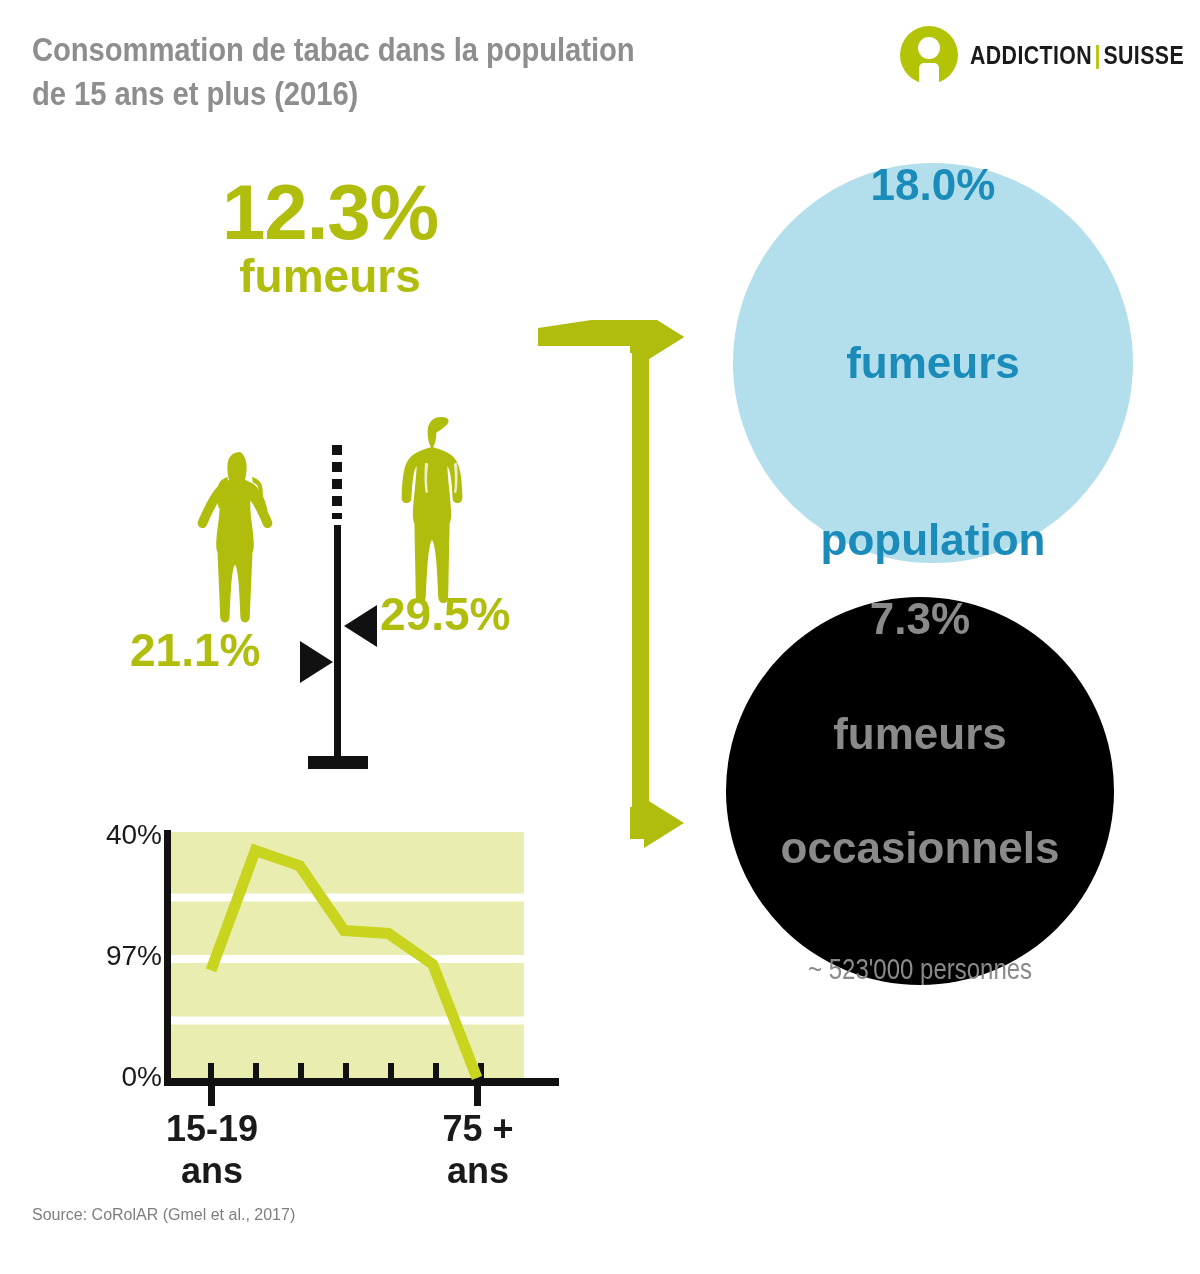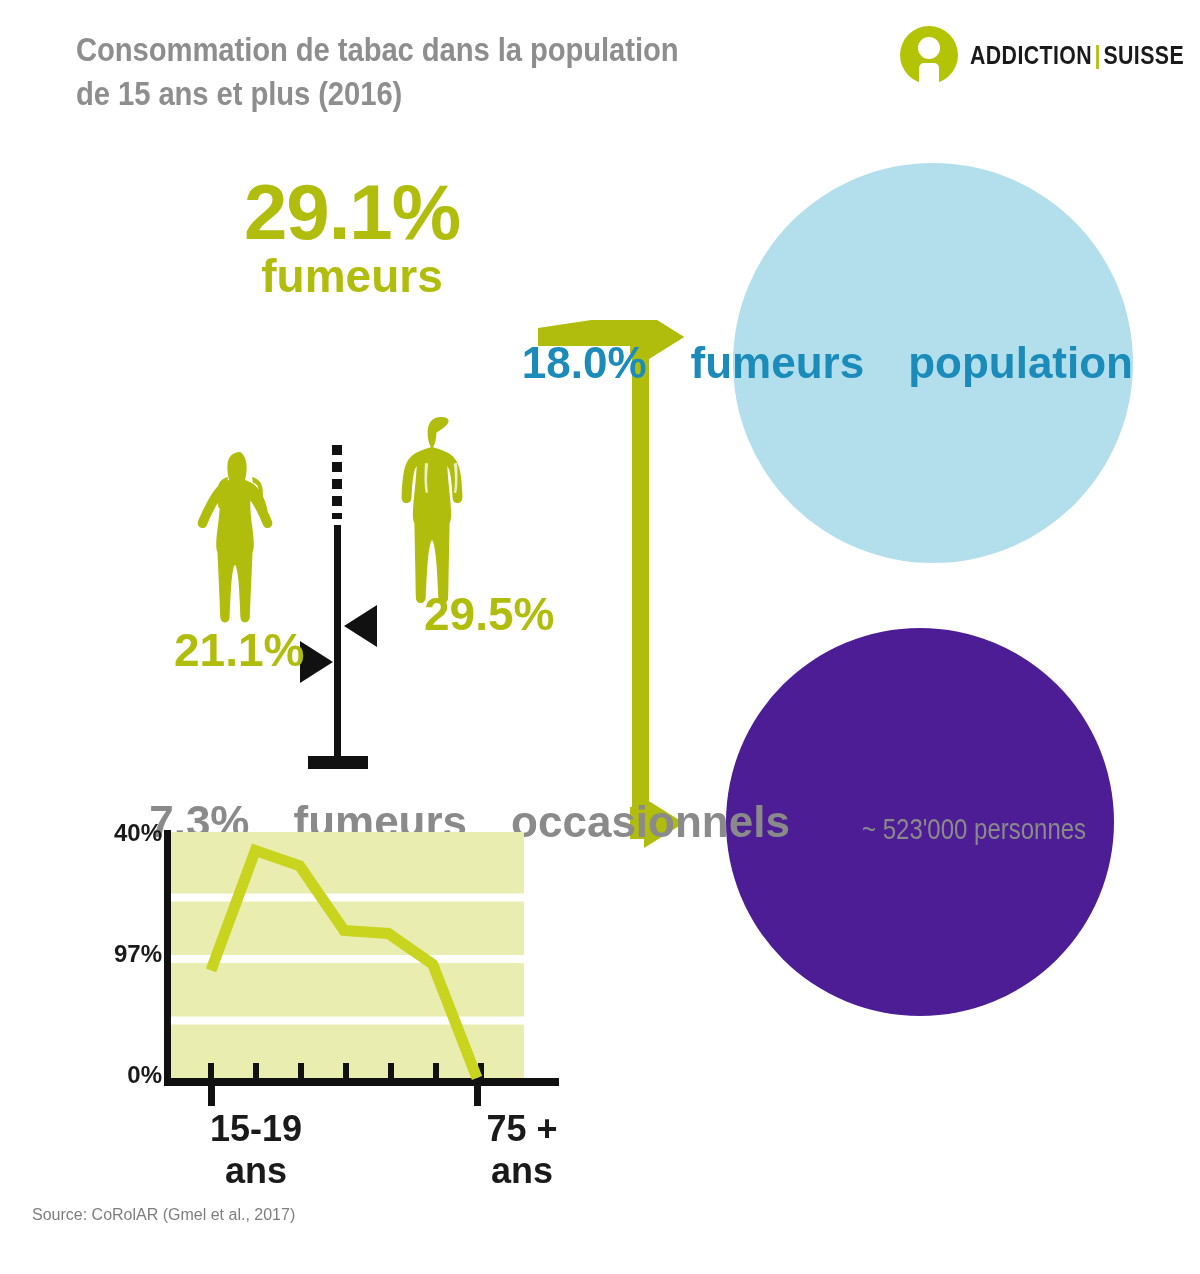--- a/index.html
+++ b/index.html
@@ -11,21 +11,20 @@
     width: 1200px;
     height: 1274px;
     position: relative;
     overflow: hidden;
     font-family: "Liberation Sans", "DejaVu Sans", sans-serif;
   }
   .cond {
     font-family: "Liberation Sans Narrow", "Liberation Sans", "DejaVu Sans Condensed", sans-serif;
     font-stretch: condensed;
     transform-origin: left center;
-    margin-left: 44px;
   }
 
   
   #header-title {
     position: absolute;
     left: 32px;
     top: 28px;
     width: 830px;
     color: #8e8e8e;
     font-weight: bold;
@@ -193,40 +192,40 @@
     top: 320px;
     width: 180px;
     height: 530px;
   }
 
   
   .bubble {
     position: absolute;
     border-radius: 50%;
     display: flex;
-    flex-direction: row;
+    flex-direction: column;
     align-items: center;
-    justify-content: flex-end;
+    justify-content: space-between;
     text-align: center;
     box-sizing: border-box;
   }
   #bubble-daily {
     left: 733px;
     top: 163px;
     width: 400px;
     height: 400px;
     background: #b3dfed;
     color: #1b8bb9;
   }
   #bubble-occasional {
     left: 726px;
-    top: 628px;
+    top: 597px;
     width: 388px;
     height: 388px;
-    background: #4c1d95;
+    background: #000000;
     color: #8a8a8a;
   }
   .bubble-pct {
     font-weight: bold;
     font-size: 44px;
     line-height: 1.02;
   }
   .bubble-label {
     font-weight: bold;
     font-size: 44px;
@@ -246,22 +245,22 @@
     top: 805px;
     width: 470px;
     height: 300px;
   }
   #chart-ylabels { position: absolute; left: 0; top: 0; width: 70px; height: 260px; }
   .ylab {
     position: absolute;
     right: 0;
     width: 70px;
     text-align: right;
-    font-weight: bold;
-    font-size: 24px;
+    font-weight: normal;
+    font-size: 28px;
     color: #1a1a1a;
     line-height: 1;
   }
   #chart-xlabels { position: absolute; left: 0; top: 297px; width: 470px; height: 90px; }
   .xlab {
     position: absolute;
     font-weight: bold;
     font-size: 36px;
     color: #1a1a1a;
     line-height: 1.18;
@@ -291,21 +290,21 @@
   <div id="logo-mark">
     <div class="head"></div>
     <div class="body"></div>
   </div>
   <div id="logo-text">
     <span class="sq"><span>ADDICTION</span><span class="pipe">|</span><span>SUISSE</span></span>
   </div>
 </div>
 
 <div id="smokers-block">
-  <div id="smokers-pct" class="cond">29.1%</div>
+  <div id="smokers-pct" class="cond">12.3%</div>
   <div id="smokers-label" class="cond">fumeurs</div>
 </div>
 
 <div id="gender-area">
 
   <svg id="female-figure" width="90" height="175" viewBox="0 0 90 175">
     <path fill="#b0bd0c" d="M45 2c-7.5 0-12 5-12.5 12.5-.4 6 .3 11.5 1.6 15.3-5.6 2.1-9.6 4.6-12.4 7.6C17 42.3 12 52 7.5 61.2c-2.1 4.3-3.9 8.2-4.6 10.6-.9 3.1 1 5.8 3.7 6.2 2.5.4 4.6-1 5.6-3.6 1.2-3.1 3-7.1 5-11.2 2.6-5.3 5.3-10 7.4-12.7.4 6.2-.3 15-1.6 24.5-1 7.5-1.8 14.2-1.8 19.8 0 3.2.4 5.7 1.3 7.6l2.1 48.7c.1 2.7.4 9 .6 15.7.1 3.5 1.9 5.6 4.7 5.6 2.8 0 4.6-2 4.7-5.4.3-8.6.9-22 1.6-31.6.5-7.1 1.3-12.5 2.1-16.3.5-2.3 1-3.7 1.7-4.4.7.7 1.2 2.1 1.7 4.4.8 3.8 1.6 9.2 2.1 16.3.7 9.6 1.3 23 1.6 31.6.1 3.4 1.9 5.4 4.7 5.4 2.8 0 4.6-2.1 4.7-5.6.2-6.7.5-13 .6-15.7l2.1-48.7c.9-1.9 1.3-4.4 1.3-7.6 0-5.6-.8-12.3-1.8-19.8-1.3-9.5-2-18.3-1.6-24.5 2.1 2.7 4.8 7.4 7.4 12.7 2 4.1 3.8 8.1 5 11.2 1 2.6 3.1 4 5.6 3.6 2.7-.4 4.6-3.1 3.7-6.2-.7-2.4-2.5-6.3-4.6-10.6C71.5 52 66.5 42.3 62.3 37.4c-2.8-3-6.8-5.5-12.4-7.6 1.3-3.8 2-9.3 1.6-15.3C51 7 46.5 2 45 2z"></path>
     <path fill="#b0bd0c" d="M33 27c-4.5 1.2-7.5 3.4-9 6.5-1.8 3.7-2.2 9-1.6 15.6.3 3.4.8 6.6 1.3 9.2l3.6-1.6c-.5-2.6-.9-5.6-1.1-8.7-.4-5.3-.1-9.3 1-11.6.8-1.7 2.4-2.9 5-3.8l.8-5.6zM57 27l.8 5.6c2.6.9 4.2 2.1 5 3.8 1.1 2.3 1.4 6.3 1 11.6-.2 3.1-.6 6.1-1.1 8.7l3.6 1.6c.5-2.6 1-5.8 1.3-9.2.6-6.6.2-11.9-1.6-15.6-1.5-3.1-4.5-5.3-9-6.5z"></path>
   </svg>
 

